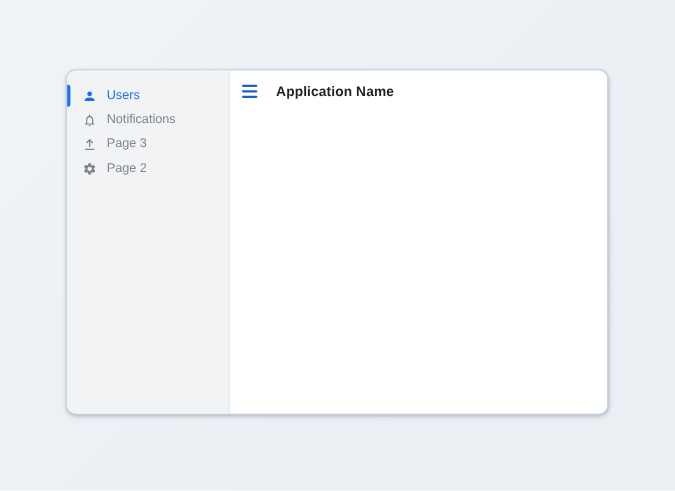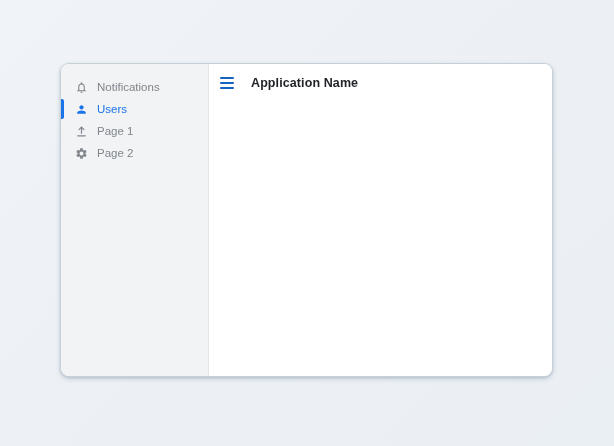--- a/index.html
+++ b/index.html
@@ -93,50 +93,50 @@
   }
   .main-content { flex: 1; }
 </style>
 </head>
 <body>
 
 <div class="app-window">
 
   <nav class="sidebar">
 
-    <div class="nav-item">
-
-      <span class="nav-icon">
-        <svg viewBox="0 0 24 24" fill="#80868b">
-            <path d="M12 22c1.1 0 2-.9 2-2h-4c0 1.1.9 2 2 2zm6-6v-5c0-3.07-1.63-5.64-4.5-6.32V4c0-.83-.67-1.5-1.5-1.5s-1.5.67-1.5 1.5v.68C7.64 5.36 6 7.92 6 11v5l-2 2v1h16v-1l-2-2zm-2 1H8v-6c0-2.48 1.51-4.5 4-4.5s4 2.02 4 4.5v6z"></path>
-          </svg>
-      </span>
-      <span class="nav-label">Notifications</span>
-    </div>
-
     <div class="nav-item active">
       <span class="active-bar"></span>
       <span class="nav-icon">
         <svg viewBox="0 0 24 24" fill="#1a73e8">
             <path d="M12 12c2.21 0 4-1.79 4-4s-1.79-4-4-4-4 1.79-4 4 1.79 4 4 4zm0 2c-2.67 0-8 1.34-8 4v2h16v-2c0-2.66-5.33-4-8-4z"></path>
           </svg>
       </span>
       <span class="nav-label">Users</span>
     </div>
 
     <div class="nav-item">
 
       <span class="nav-icon">
+        <svg viewBox="0 0 24 24" fill="#80868b">
+            <path d="M12 22c1.1 0 2-.9 2-2h-4c0 1.1.9 2 2 2zm6-6v-5c0-3.07-1.63-5.64-4.5-6.32V4c0-.83-.67-1.5-1.5-1.5s-1.5.67-1.5 1.5v.68C7.64 5.36 6 7.92 6 11v5l-2 2v1h16v-1l-2-2zm-2 1H8v-6c0-2.48 1.51-4.5 4-4.5s4 2.02 4 4.5v6z"></path>
+          </svg>
+      </span>
+      <span class="nav-label">Notifications</span>
+    </div>
+
+    <div class="nav-item">
+
+      <span class="nav-icon">
         <svg viewBox="0 0 24 24" fill="none" stroke="#80868b" stroke-width="2.2" stroke-linecap="round" stroke-linejoin="round">
             <path d="M12 15V4"></path>
             <path d="M7.5 8.5L12 4l4.5 4.5"></path>
             <path d="M5 20h14"></path>
           </svg>
       </span>
-      <span class="nav-label">Page 1</span>
+      <span class="nav-label">Page 3</span>
     </div>
 
     <div class="nav-item">
 
       <span class="nav-icon">
         <svg viewBox="0 0 24 24" fill="#80868b">
             <path d="M19.14 12.94c.04-.3.06-.61.06-.94 0-.32-.02-.64-.07-.94l2.03-1.58c.18-.14.23-.41.12-.61l-1.92-3.32c-.12-.22-.37-.29-.59-.22l-2.39.96c-.5-.38-1.03-.7-1.62-.94l-.36-2.54c-.04-.24-.24-.41-.48-.41h-3.84c-.24 0-.43.17-.47.41l-.36 2.54c-.59.24-1.13.57-1.62.94l-2.39-.96c-.22-.08-.47 0-.59.22L2.74 8.87c-.12.21-.08.47.12.61l2.03 1.58c-.05.3-.09.63-.09.94s.02.64.07.94l-2.03 1.58c-.18.14-.23.41-.12.61l1.92 3.32c.12.22.37.29.59.22l2.39-.96c.5.38 1.03.7 1.62.94l.36 2.54c.05.24.24.41.48.41h3.84c.24 0 .44-.17.47-.41l.36-2.54c.59-.24 1.13-.56 1.62-.94l2.39.96c.22.08.47 0 .59-.22l1.92-3.32c.12-.22.07-.47-.12-.61l-2.01-1.58zM12 15.6c-1.98 0-3.6-1.62-3.6-3.6s1.62-3.6 3.6-3.6 3.6 1.62 3.6 3.6-1.62 3.6-3.6 3.6z"></path>
           </svg>
       </span>
       <span class="nav-label">Page 2</span>

